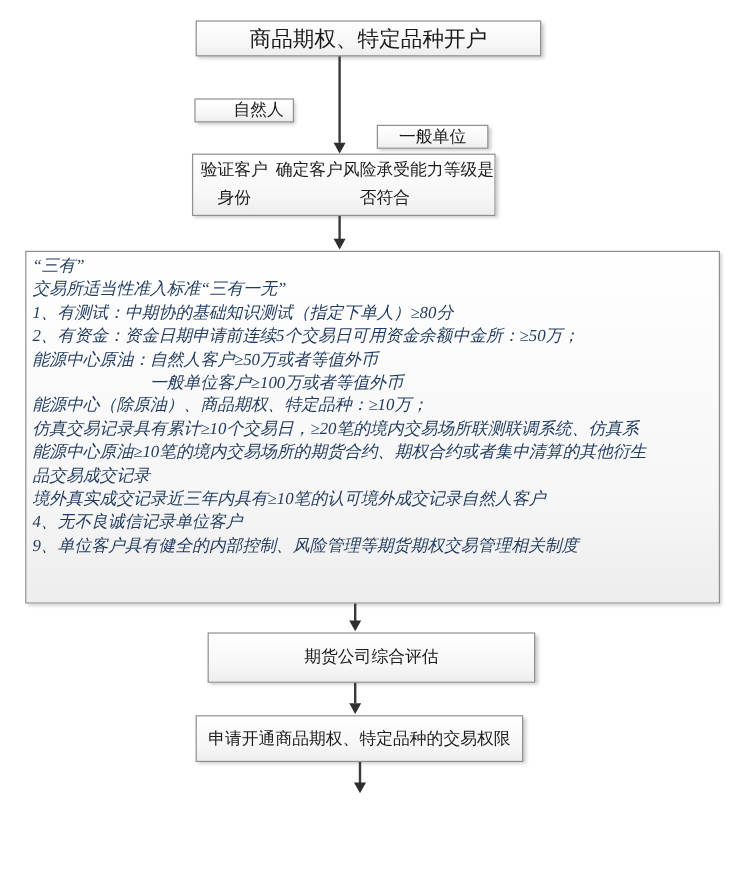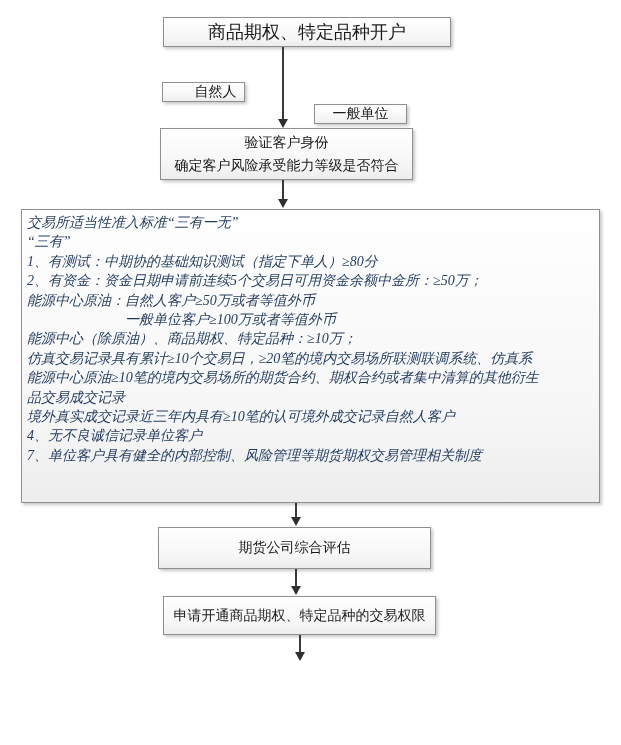--- a/index.html
+++ b/index.html
@@ -17,31 +17,31 @@
     background:linear-gradient(180deg,#ffffff 0%,#f6f6f6 70%,#ededed 100%);
     box-shadow:2px 2px 3px rgba(0,0,0,0.22);
     display:flex;align-items:center;justify-content:center;
     text-align:center;
     color:#1a1a1a;
   }
   .title-box{left:163px;top:17px;width:288px;height:30px;font-size:18px;}
   .small-box{font-size:14px;}
   .natural-box{left:162px;top:82px;width:83px;height:20px;padding-left:24px;}
   .unit-box{left:314px;top:82px;width:93px;height:20px;margin-top:22px;}
-  .verify-box{left:160px;top:128px;width:253px;height:52px;font-size:14px;line-height:23px;flex-direction:column;}
+  .verify-box{left:160px;top:128px;width:253px;height:52px;font-size:14px;line-height:23px;flex-direction:row;}
   .big-box{
     left:21px;top:209px;width:579px;height:294px;
     display:block;text-align:left;
     padding:3px 5px 0 5px;
     font-size:14px;line-height:19.4px;
     font-style:italic;
     color:#1f3a5f;
   }
   .big-box .cline{white-space:pre;}
-  .assess-box{left:158px;top:527px;width:273px;height:42px;font-size:14px;}
+  .assess-box{left:173px;top:527px;width:273px;height:42px;font-size:14px;}
   .apply-box{left:163px;top:596px;width:273px;height:39px;font-size:14px;font-family:Liberation Serif, serif;}
   .success-box{left:163px;top:662px;width:273px;height:43px;font-size:14px;}
   .stem{position:absolute;width:1.5px;background:#3a3a3a;}
   .ahead{
     position:absolute;width:0;height:0;
     border-left:5px solid transparent;
     border-right:5px solid transparent;
     border-top:9px solid #2f2f2f;
   }
 </style>
@@ -66,33 +66,33 @@
 
   <div class="fbox verify-box">
     <div>验证客户身份</div>
     <div>确定客户风险承受能力等级是否符合</div>
   </div>
 
   <div class="stem" style="left:282px;top:180px;height:20px;"></div>
   <div class="ahead" style="left:278px;top:199px;"></div>
 
   <div class="fbox big-box">
+    <div class="cline">“三有”</div>
     <div class="cline">交易所适当性准入标准“三有一无”</div>
-    <div class="cline">“三有”</div>
     <div class="cline">1、有测试：中期协的基础知识测试（指定下单人）≥80分</div>
     <div class="cline">2、有资金：资金日期申请前连续5个交易日可用资金余额中金所：≥50万；</div>
     <div class="cline">能源中心原油：自然人客户≥50万或者等值外币</div>
     <div class="cline">　　　　　　　一般单位客户≥100万或者等值外币</div>
     <div class="cline">能源中心（除原油）、商品期权、特定品种：≥10万；</div>
     <div class="cline">仿真交易记录具有累计≥10个交易日，≥20笔的境内交易场所联测联调系统、仿真系</div>
     <div class="cline">能源中心原油≥10笔的境内交易场所的期货合约、期权合约或者集中清算的其他衍生</div>
     <div class="cline">品交易成交记录</div>
     <div class="cline">境外真实成交记录近三年内具有≥10笔的认可境外成交记录自然人客户</div>
     <div class="cline">4、无不良诚信记录单位客户</div>
-    <div class="cline">7、单位客户具有健全的内部控制、风险管理等期货期权交易管理相关制度</div>
+    <div class="cline">9、单位客户具有健全的内部控制、风险管理等期货期权交易管理相关制度</div>
   </div>
 
   <div class="stem" style="left:295px;top:503px;height:15px;"></div>
   <div class="ahead" style="left:291px;top:517px;"></div>
 
   <div class="fbox assess-box">
     <span>期货公司综合评估</span>
   </div>
 
   <div class="stem" style="left:295px;top:569px;height:17px;"></div>

